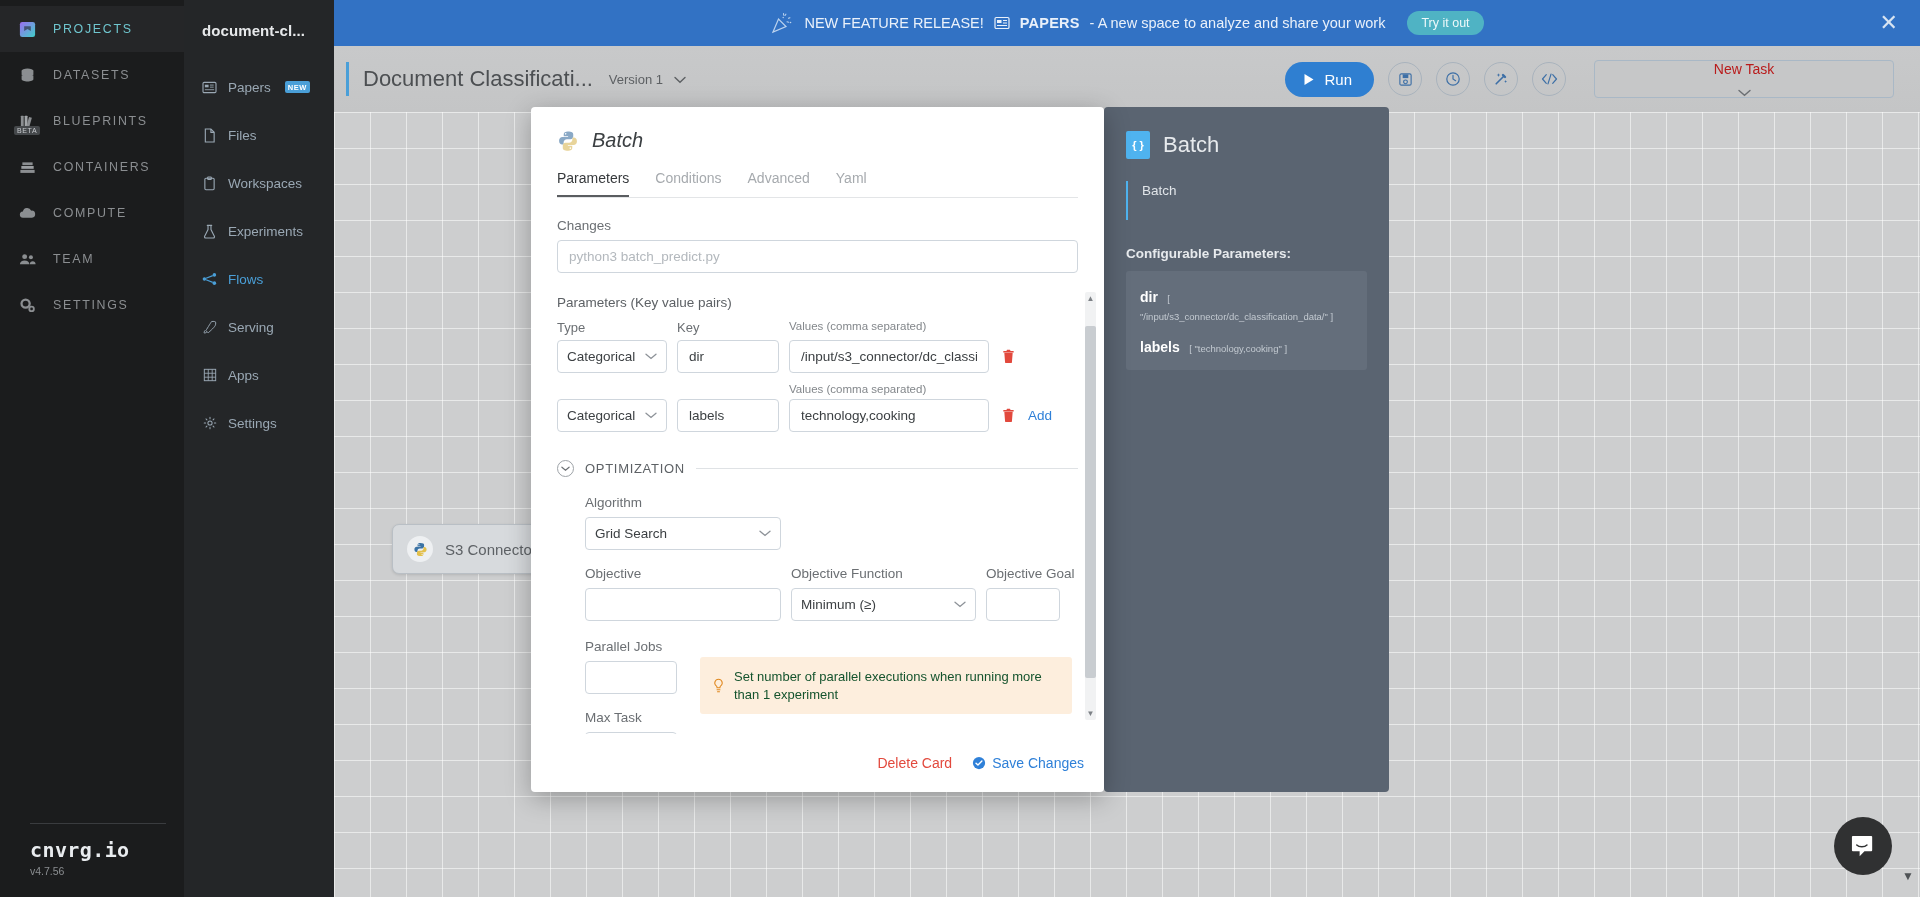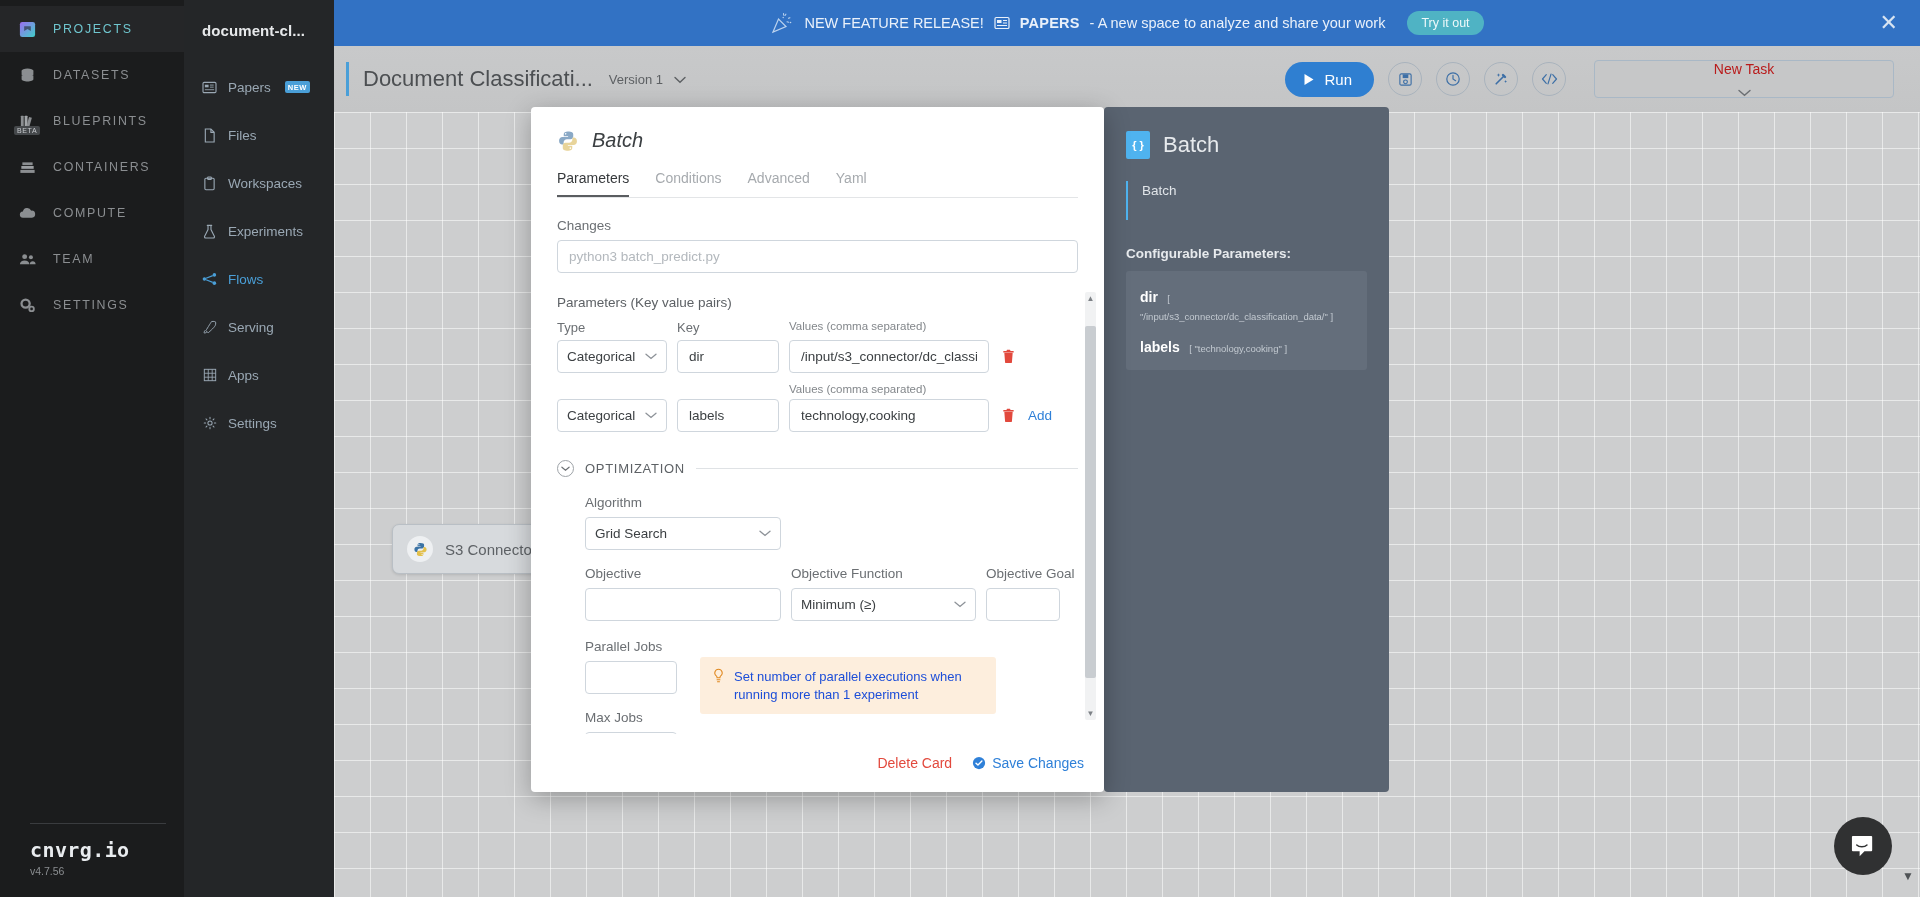--- a/index.html
+++ b/index.html
@@ -179,23 +179,23 @@
   .subcap { font-size:11.5px; color:#83878b; }
 
   .optrow { display:flex; align-items:center; gap:11px; margin:28px 0 0 0; }
   .optrow .line { flex:1; height:1px; background:#dfe2e5; }
   .optlabel { font-size:13px; color:#5d6165; letter-spacing:.7px; }
   .circ-chev { width:17px; height:17px; border:1px solid #9ea3a8; border-radius:50%; display:flex;align-items:center;justify-content:center;color:#6b6f73;font-size:8px;}
 
   .optbody { padding-left:28px; margin-top:18px; }
   .row3 { display:flex; gap:10px; align-items:flex-end; }
   .hint {
-    background:#fdeedd; color:#1d4ed8; border-radius:3px;
+    background:#fdeedd; color:#14532d; border-radius:3px;
     padding:11px 14px 11px 12px; font-size:13px; line-height:1.35;
-    display:flex; gap:9px; align-items:flex-start; width:296px;
+    display:flex; gap:9px; align-items:center; width:372px;
   }
 
   #mscroll {
     position:absolute; right:8px; top:94px; bottom:14px; width:11px;
     background:#f1f2f3; border-radius:2px;
   }
   #mthumb { position:absolute; left:0; top:34px; width:11px; height:352px; background:#c9cdd1; border-radius:2px; }
   .scrarrow { position:absolute; left:0; width:11px; height:13px; display:flex;align-items:center;justify-content:center;color:#7d8186;font-size:8px;}
 
   .modal-foot {
@@ -649,21 +649,21 @@
         <div>
           <div class="fld-label">Objective Goal</div>
           <input class="txtinput" style="width: 74px;">
         </div>
       </div>
 
       <div class="row3" style="margin-top:18px; align-items:flex-start">
         <div>
           <div class="fld-label">Parallel Jobs</div>
           <input class="txtinput" style="width: 92px;">
-          <div class="fld-label" style="margin-top:16px">Max Jobs</div>
+          <div class="fld-label" style="margin-top:16px">Max Task</div>
           <input class="txtinput" style="width: 92px;">
         </div>
         <div class="hint" style="margin-left:13px; margin-top:18px">
           <span>
             <svg width="13" height="16" viewBox="0 0 14 17">
                 <path d="M7 1.2a4 4 0 0 0-2.4 7.2c.5.4.8 1 .8 1.6v.5h3.2v-.5c0-.6.3-1.2.8-1.6A4 4 0 0 0 7 1.2z" fill="none" stroke="#e0881f" stroke-width="1.1"></path>
                 <path d="M5.4 12.5h3.2M5.9 14.6h2.2" stroke="#e0881f" stroke-width="1.1" stroke-linecap="round"></path>
               </svg>
           </span>
           <span>Set number of parallel executions when running more than 1 experiment</span>

